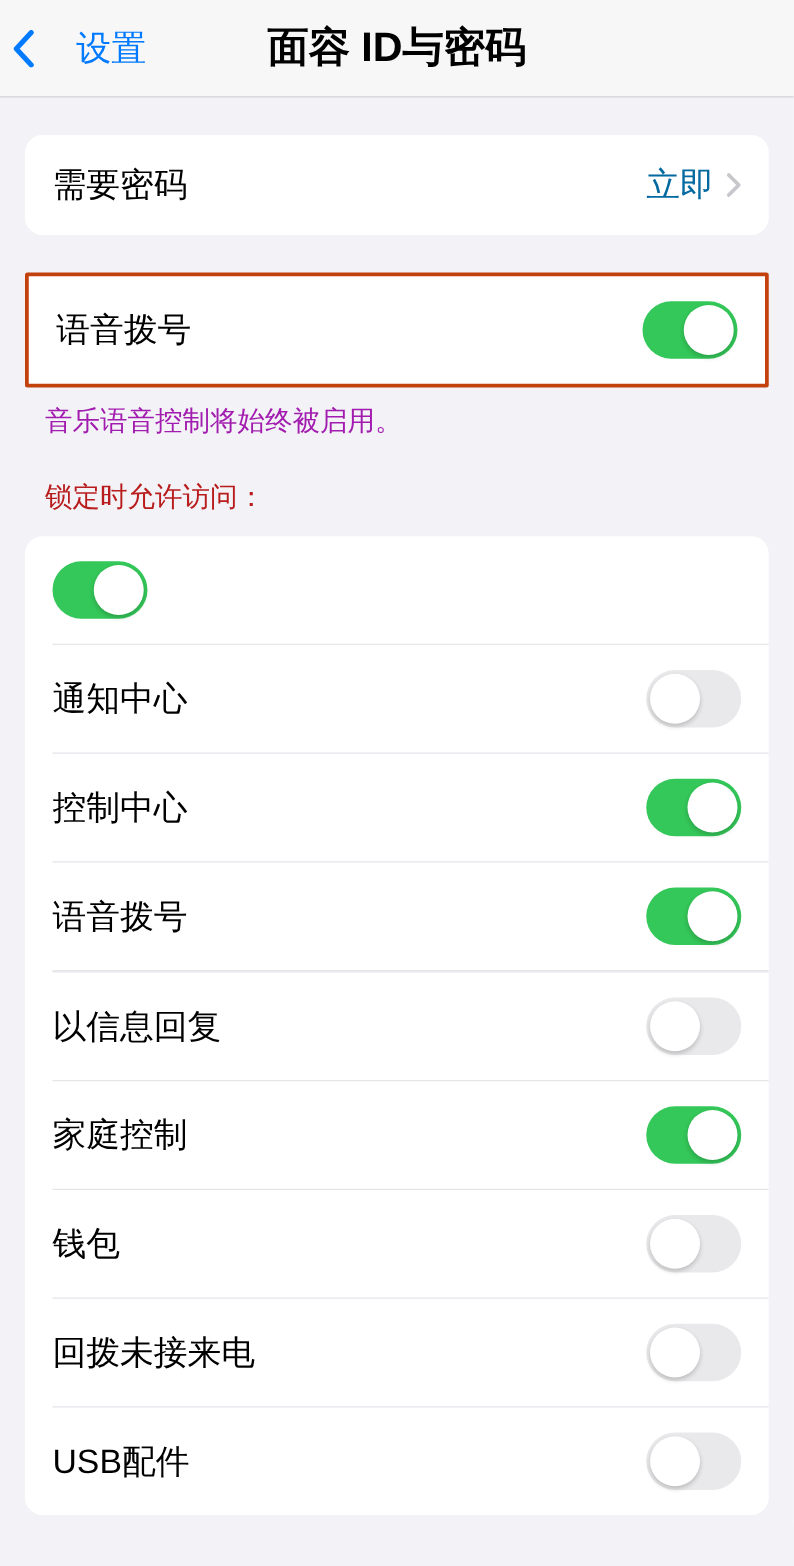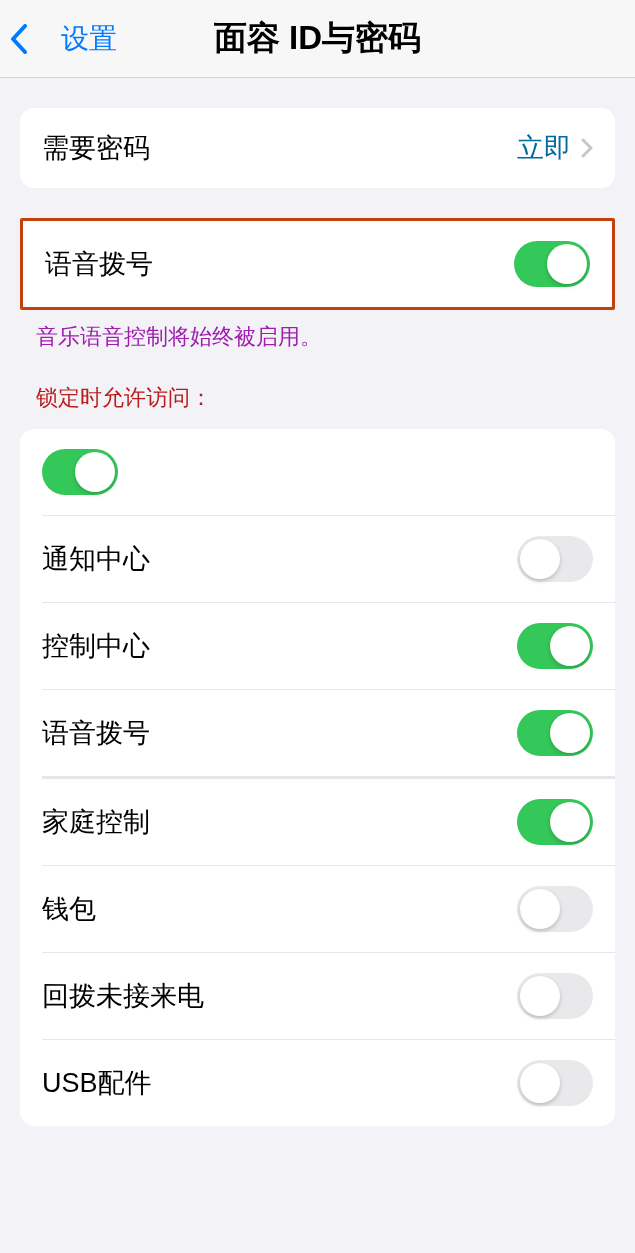--- a/index.html
+++ b/index.html
@@ -207,20 +207,26 @@
       </div>
       <div class="row-divider"></div>
       <div class="arow">
         <span class="row-label">语音拨号</span>
         <div class="toggle on">
           <div class="toggle-knob"></div>
         </div>
       </div>
       <div class="row-divider"></div>
       <div class="row-divider"></div>
+      <div class="arow">
+        <span class="row-label">以信息回复</span>
+        <div class="toggle off">
+          <div class="toggle-knob"></div>
+        </div>
+      </div>
       <div class="row-divider"></div>
       <div class="arow">
         <span class="row-label">家庭控制</span>
         <div class="toggle on">
           <div class="toggle-knob"></div>
         </div>
       </div>
       <div class="row-divider"></div>
       <div class="arow">
         <span class="row-label">钱包</span>

